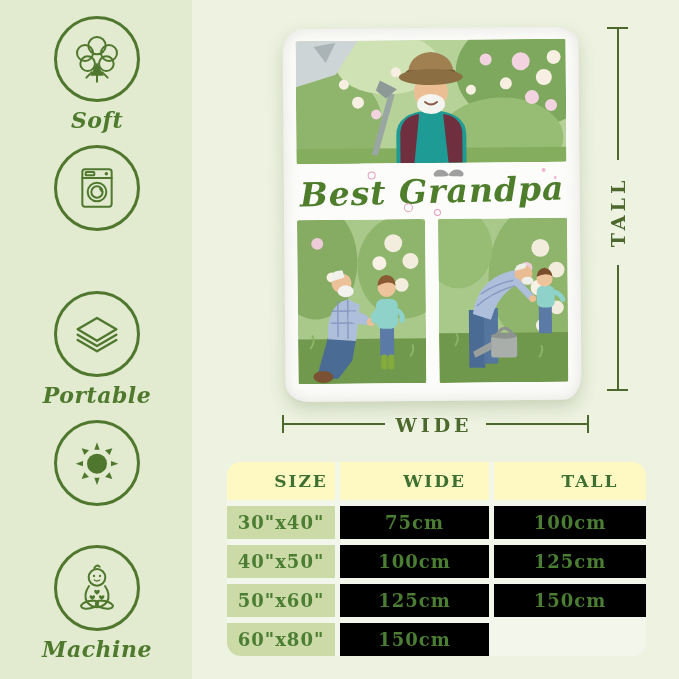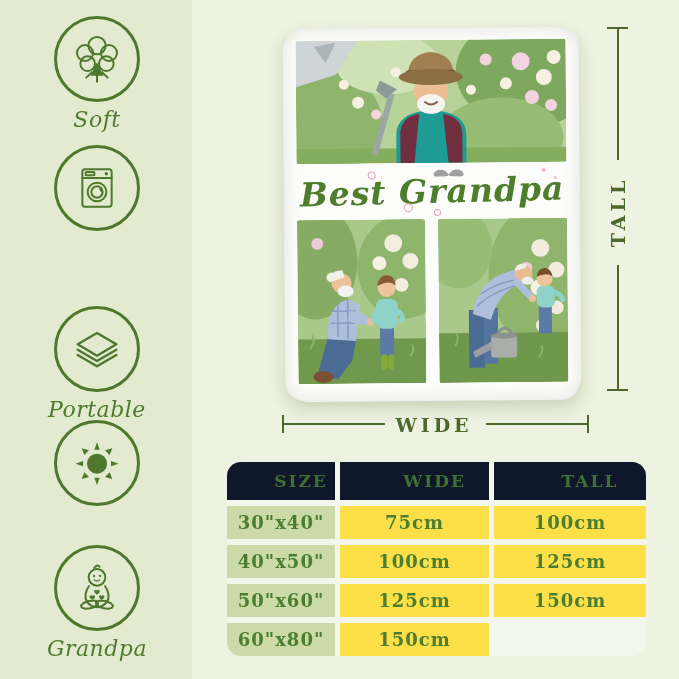--- a/index.html
+++ b/index.html
@@ -5,21 +5,21 @@
   html,body{margin:0;padding:0;}
   body{font-family:"DejaVu Serif", serif;}
   #stage{position:relative;width:679px;height:679px;background:#edf2e1;overflow:hidden;}
 
   
   .sidebar{position:absolute;left:0;top:0;width:192px;height:679px;background:#e2ebd0;}
 
   .feature{position:absolute;left:0;width:194px;display:flex;flex-direction:column;align-items:center;}
   .icon-circle{width:86px;height:86px;border:3px solid #50772e;border-radius:50%;
                display:flex;align-items:center;justify-content:center;box-sizing:border-box;}
-  .feature-label{margin-top:5px;color:#4f7a2d;font-weight:normal;font-style:italic;
+  .feature-label{margin-top:5px;color:#4f7a2d;font-weight:bold;font-style:italic;
                  font-size:22px;line-height:1.22;text-align:center;letter-spacing:.5px;max-width:180px;}
 
   
   .blanket{position:absolute;left:284px;top:28px;width:296px;height:373px;background:#fcfcfa;
            border-radius:20px 26px 18px 24px / 24px 16px 26px 18px;
            transform:rotate(-.5deg);
            box-shadow:0 7px 16px rgba(110,130,80,.28), inset 0 0 16px rgba(170,170,160,.30);}
   .photo{position:absolute;overflow:hidden;border-radius:2px;}
   .photo svg{display:block;width:100%;height:100%;}
   .photo-top{left:13px;top:12px;width:270px;height:123px;}
@@ -38,23 +38,23 @@
   .mlabel{position:absolute;color:#4c682c;font-weight:bold;font-size:19px;letter-spacing:4px;white-space:nowrap;}
   .mlabel.tall{left:618px;top:212px;transform:translate(-50%,-50%) rotate(-90deg);}
   .mlabel.wide{left:434px;top:425px;transform:translate(-50%,-50%);}
 
   
   .size-table{position:absolute;left:227px;top:462px;width:419px;height:194px;background:#f3f6ea;
               border-radius:14px;overflow:hidden;display:grid;
               grid-template-columns:108px 149px 152px;grid-template-rows:38px repeat(4,33px);
               gap:6px 5px;}
   .cell{display:flex;align-items:center;justify-content:center;}
-  .cell.th{background:#0f172a;color:#3e7031;font-weight:bold;font-size:17px;letter-spacing:2px;padding-left:40px;}
+  .cell.th{background:#fef9c3;color:#3e7031;font-weight:bold;font-size:17px;letter-spacing:2px;padding-left:40px;}
   .cell.size{background:#cbdaa6;}
-  .cell.val{background:#fde047;}
+  .cell.val{background:#000000;}
   .cell.size,.cell.val{color:#4b7d33;font-weight:bold;font-size:18px;letter-spacing:1px;}
 
   svg .st{stroke:#50772e;stroke-width:3;fill:none;stroke-linecap:round;stroke-linejoin:round;}
   svg .fg{fill:#50772e;}
 </style>
 </head>
 <body>
 
 <div id="stage">
   <div class="sidebar"></div>
@@ -81,21 +81,21 @@
         <line class="st" x1="23" y1="30" x2="67" y2="30"></line>
         <rect class="st" x="28" y="21" width="13" height="5" rx="1"></rect>
         <circle class="fg" cx="59" cy="23.5" r="2.6"></circle>
         <circle class="st" cx="45" cy="51" r="14"></circle>
         <circle class="st" cx="45" cy="51" r="8.5"></circle>
         <path class="st" d="M49.5,46.5 a7,7 0 0 1 2.6,3.6"></path>
       </svg>
     </div>
   </div>
 
-  <div class="feature" style="top:306px">
+  <div class="feature" style="top:291px">
     <div class="icon-circle">
       <svg width="60" height="60" viewBox="0 0 90 90">
         <path class="st" style="stroke-width:3.6" d="M45 21 L74 38 L45 55 L16 38 Z"></path>
         <path class="st" style="stroke-width:3.6" d="M16 46 L45 63 L74 46"></path>
         <path class="st" style="stroke-width:3.6" d="M16 54 L45 71 L74 54"></path>
       </svg>
     </div>
     <div class="feature-label">Portable</div>
   </div>
 
@@ -124,21 +124,21 @@
         <circle class="fg" cx="49.5" cy="27" r="1.7"></circle>
         <path class="st" style="stroke-width:2" d="M41,33 q4,3 8,0"></path>
         <path class="st" d="M33,42 q-9,13 -3,24 q7,8 15,8 q8,0 15,-8 q6,-11 -3,-24"></path>
         <ellipse class="st" cx="34" cy="70" rx="13" ry="5.5" transform="rotate(-12 34 70)"></ellipse>
         <ellipse class="st" cx="56" cy="70" rx="13" ry="5.5" transform="rotate(12 56 70)"></ellipse>
         <path class="fg" d="M45,49 c1.5,-2.5 5,-1 4,2 c-0.7,2 -4,4 -4,4 c0,0 -3.3,-2 -4,-4 c-1,-3 2.5,-4.5 4,-2 Z"></path>
         <path class="fg" d="M38,57 c1.5,-2.5 5,-1 4,2 c-0.7,2 -4,4 -4,4 c0,0 -3.3,-2 -4,-4 c-1,-3 2.5,-4.5 4,-2 Z"></path>
         <path class="fg" d="M52,57 c1.5,-2.5 5,-1 4,2 c-0.7,2 -4,4 -4,4 c0,0 -3.3,-2 -4,-4 c-1,-3 2.5,-4.5 4,-2 Z"></path>
       </svg>
     </div>
-    <div class="feature-label">Grandpa</div>
+    <div class="feature-label">Machine</div>
   </div>
 
   <div class="blanket">
     <div class="photo photo-top">
       <svg viewBox="0 0 270 123" preserveAspectRatio="none">
         <rect width="270" height="123" fill="#b7d298"></rect>
         <ellipse cx="28" cy="82" rx="58" ry="52" fill="#8fb56c"></ellipse>
         <ellipse cx="232" cy="32" rx="72" ry="56" fill="#7da85d"></ellipse>
         <ellipse cx="205" cy="98" rx="62" ry="40" fill="#97bd74"></ellipse>
         <ellipse cx="92" cy="24" rx="52" ry="30" fill="#cfe2b4"></ellipse>

